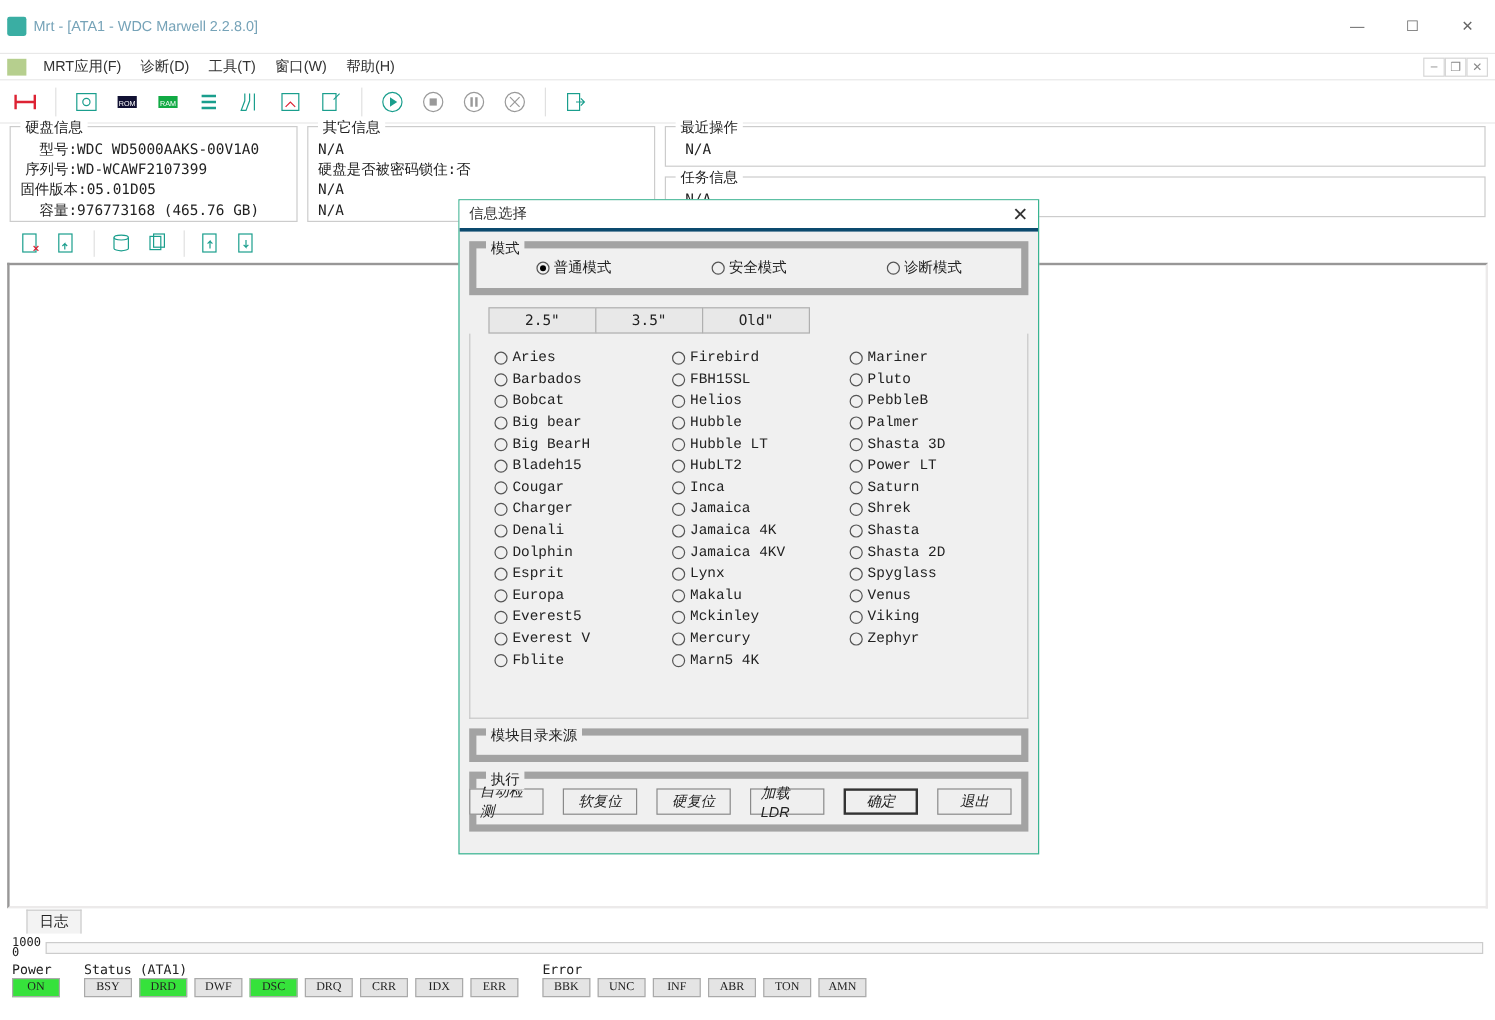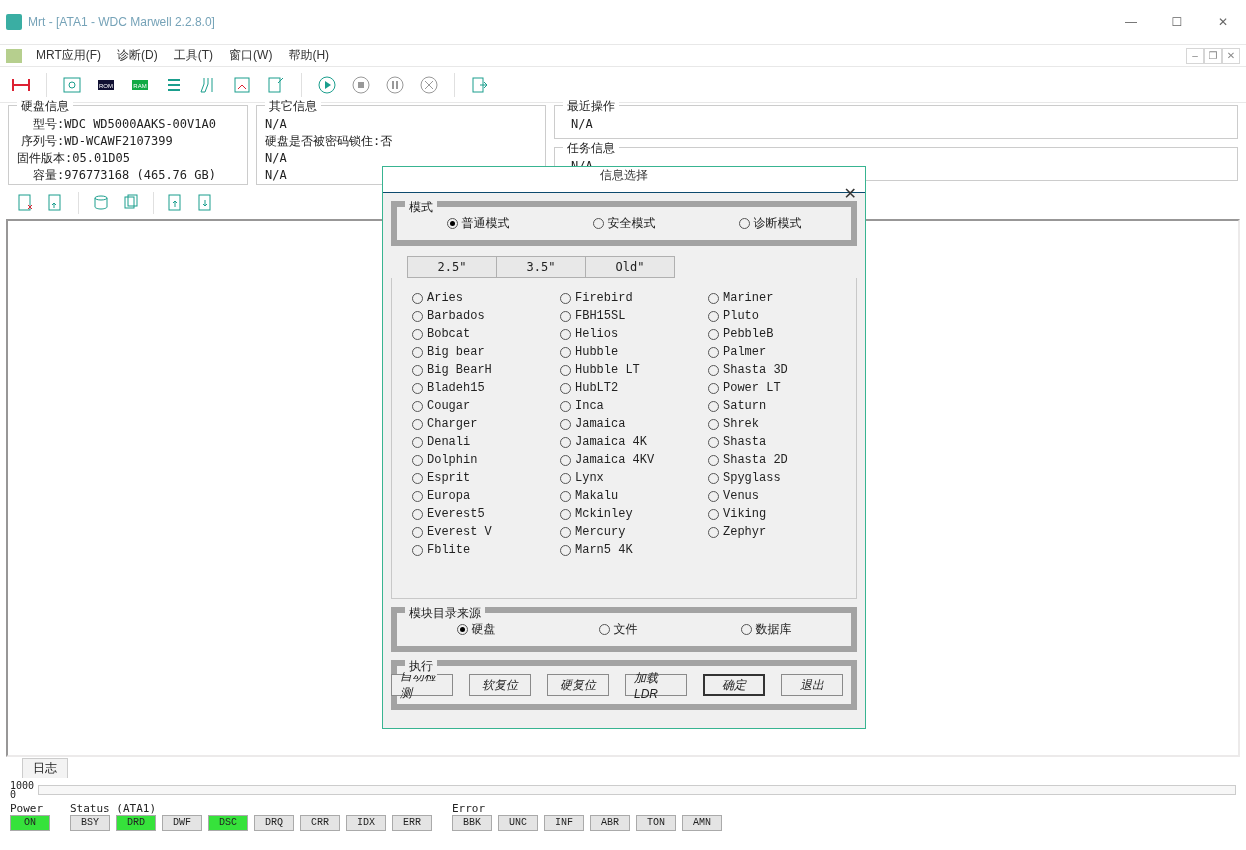--- a/index.html
+++ b/index.html
@@ -89,32 +89,32 @@
 .scaler .nums { font-size: 10px; line-height: 9px; font-family: monospace;}
 .scaler .track { flex:1; height: 10px; border:1px solid #ccc; margin-left: 4px; background:#f7f7f7;}
 .statusbar {
   display:flex; align-items:center; padding: 0 10px; gap: 20px; height: 30px;
 }
 .status-group { display:flex; flex-direction:column; }
 .status-group .lbl { font-size: 11px; font-family: monospace; }
 .status-row { display:flex; gap: 6px; }
 .status-cell {
   width: 40px; height: 16px; display:flex; align-items:center; justify-content:center;
-  font-size: 10px; font-family: Liberation Mono, monospace; border: 1px solid #aaa;
+  font-size: 10px; font-family: Liberation Serif, serif; border: 1px solid #aaa;
   background:#e4e4e4;
 }
 .status-cell.on { background:#36e23b; }
 
 .dialog {
   position: absolute; left: 382px; top: 166px; width: 484px;
   border: 1px solid #38b491; background: #f0f0f0;
 }
 .dialog .dlg-title {
   height: 26px; display:flex; align-items:center; padding: 0 8px; background:#fff;
-  border-bottom: 1px solid #0c4a6e; color:#333; font-size:12px;flex-direction:column;
+  border-bottom: 3px solid #0c4a6e; color:#333; font-size:12px;
 }
 .dialog .dlg-title .close { margin-left:auto; font-size:16px; color:#333; }
 .dlg-body { padding: 8px 8px 10px 8px; }
 .fset {
   border: 6px solid #a3a3a3; position: relative; margin-bottom: 8px; padding: 8px 8px;
 }
 .fset .flegend { position:absolute; top:-8px; left:8px; background:#f0f0f0; padding:0 4px; font-size:12px;}
 .mode-row { display:flex; justify-content:space-around; font-family:"SimSun",monospace;}
 .radio { display:flex; align-items:center; gap:4px; }
 .radio .dot { width:11px;height:11px;border:1px solid #555;border-radius:50%; display:flex;align-items:center;justify-content:center;}
@@ -570,34 +570,20 @@
             <span>Viking</span>
           </div>
           <div class="radio">
             <span class="dot"></span>
             <span>Zephyr</span>
           </div>
         </div>
     </div>
     <div class="fset">
       <div class="flegend">模块目录来源</div>
-      <div class="mode-row" id="source-row">
-          <div class="radio sel">
-            <span class="dot"></span>
-            <span>硬盘</span>
-          </div>
-          <div class="radio">
-            <span class="dot"></span>
-            <span>文件</span>
-          </div>
-          <div class="radio">
-            <span class="dot"></span>
-            <span>数据库</span>
-          </div>
-        </div>
     </div>
     <div class="fset">
       <div class="flegend">执行</div>
       <div class="btn-row" id="btn-row">
           <div class="btn">自动检测</div>
           <div class="btn">软复位</div>
           <div class="btn">硬复位</div>
           <div class="btn">加载LDR</div>
           <div class="btn primary">确定</div>
           <div class="btn">退出</div>

